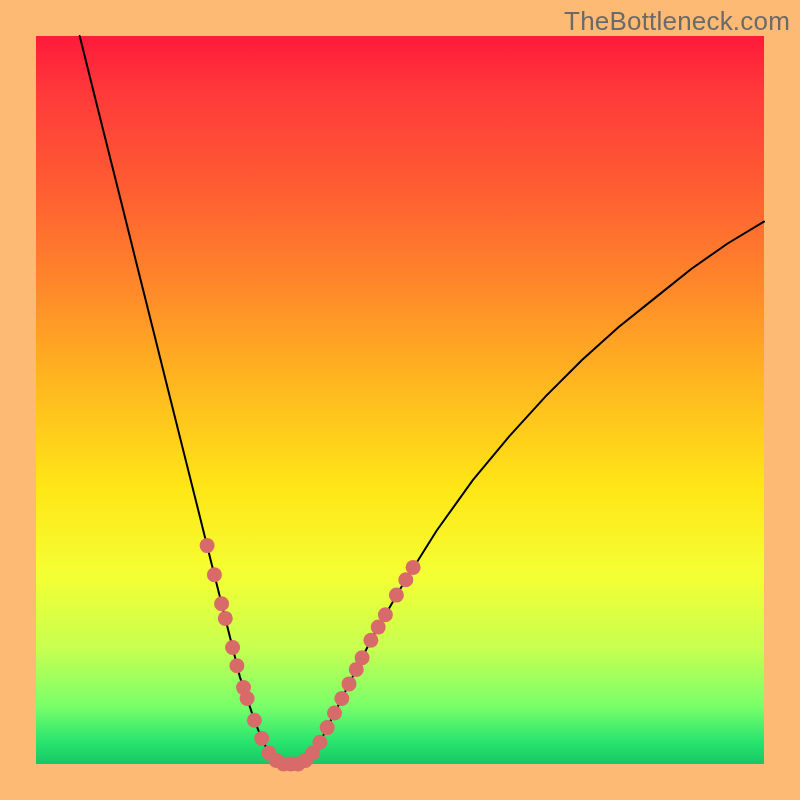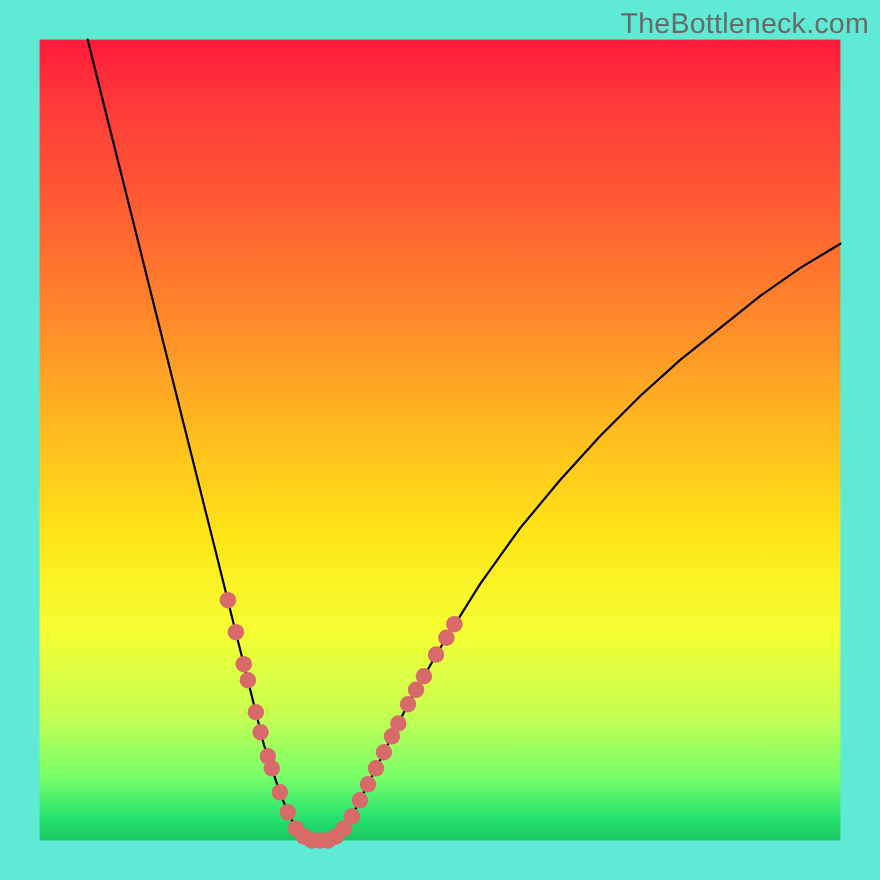--- a/index.html
+++ b/index.html
@@ -10,21 +10,21 @@
     overflow: hidden;
     background: #000000;
     font-family: Arial, Helvetica, sans-serif;
   }
   .frame {
     position: absolute;
     top: 0;
     left: 0;
     width: 800px;
     height: 800px;
-    background: #5eead4;
+    background: #fdba74;
   }
   .plot-area {
     position: absolute;
     top: 36px;
     left: 36px;
     width: 728px;
     height: 728px;
     background: linear-gradient(to bottom,
       #ff1a3a 0%,
       #ff3a3a 8%,

